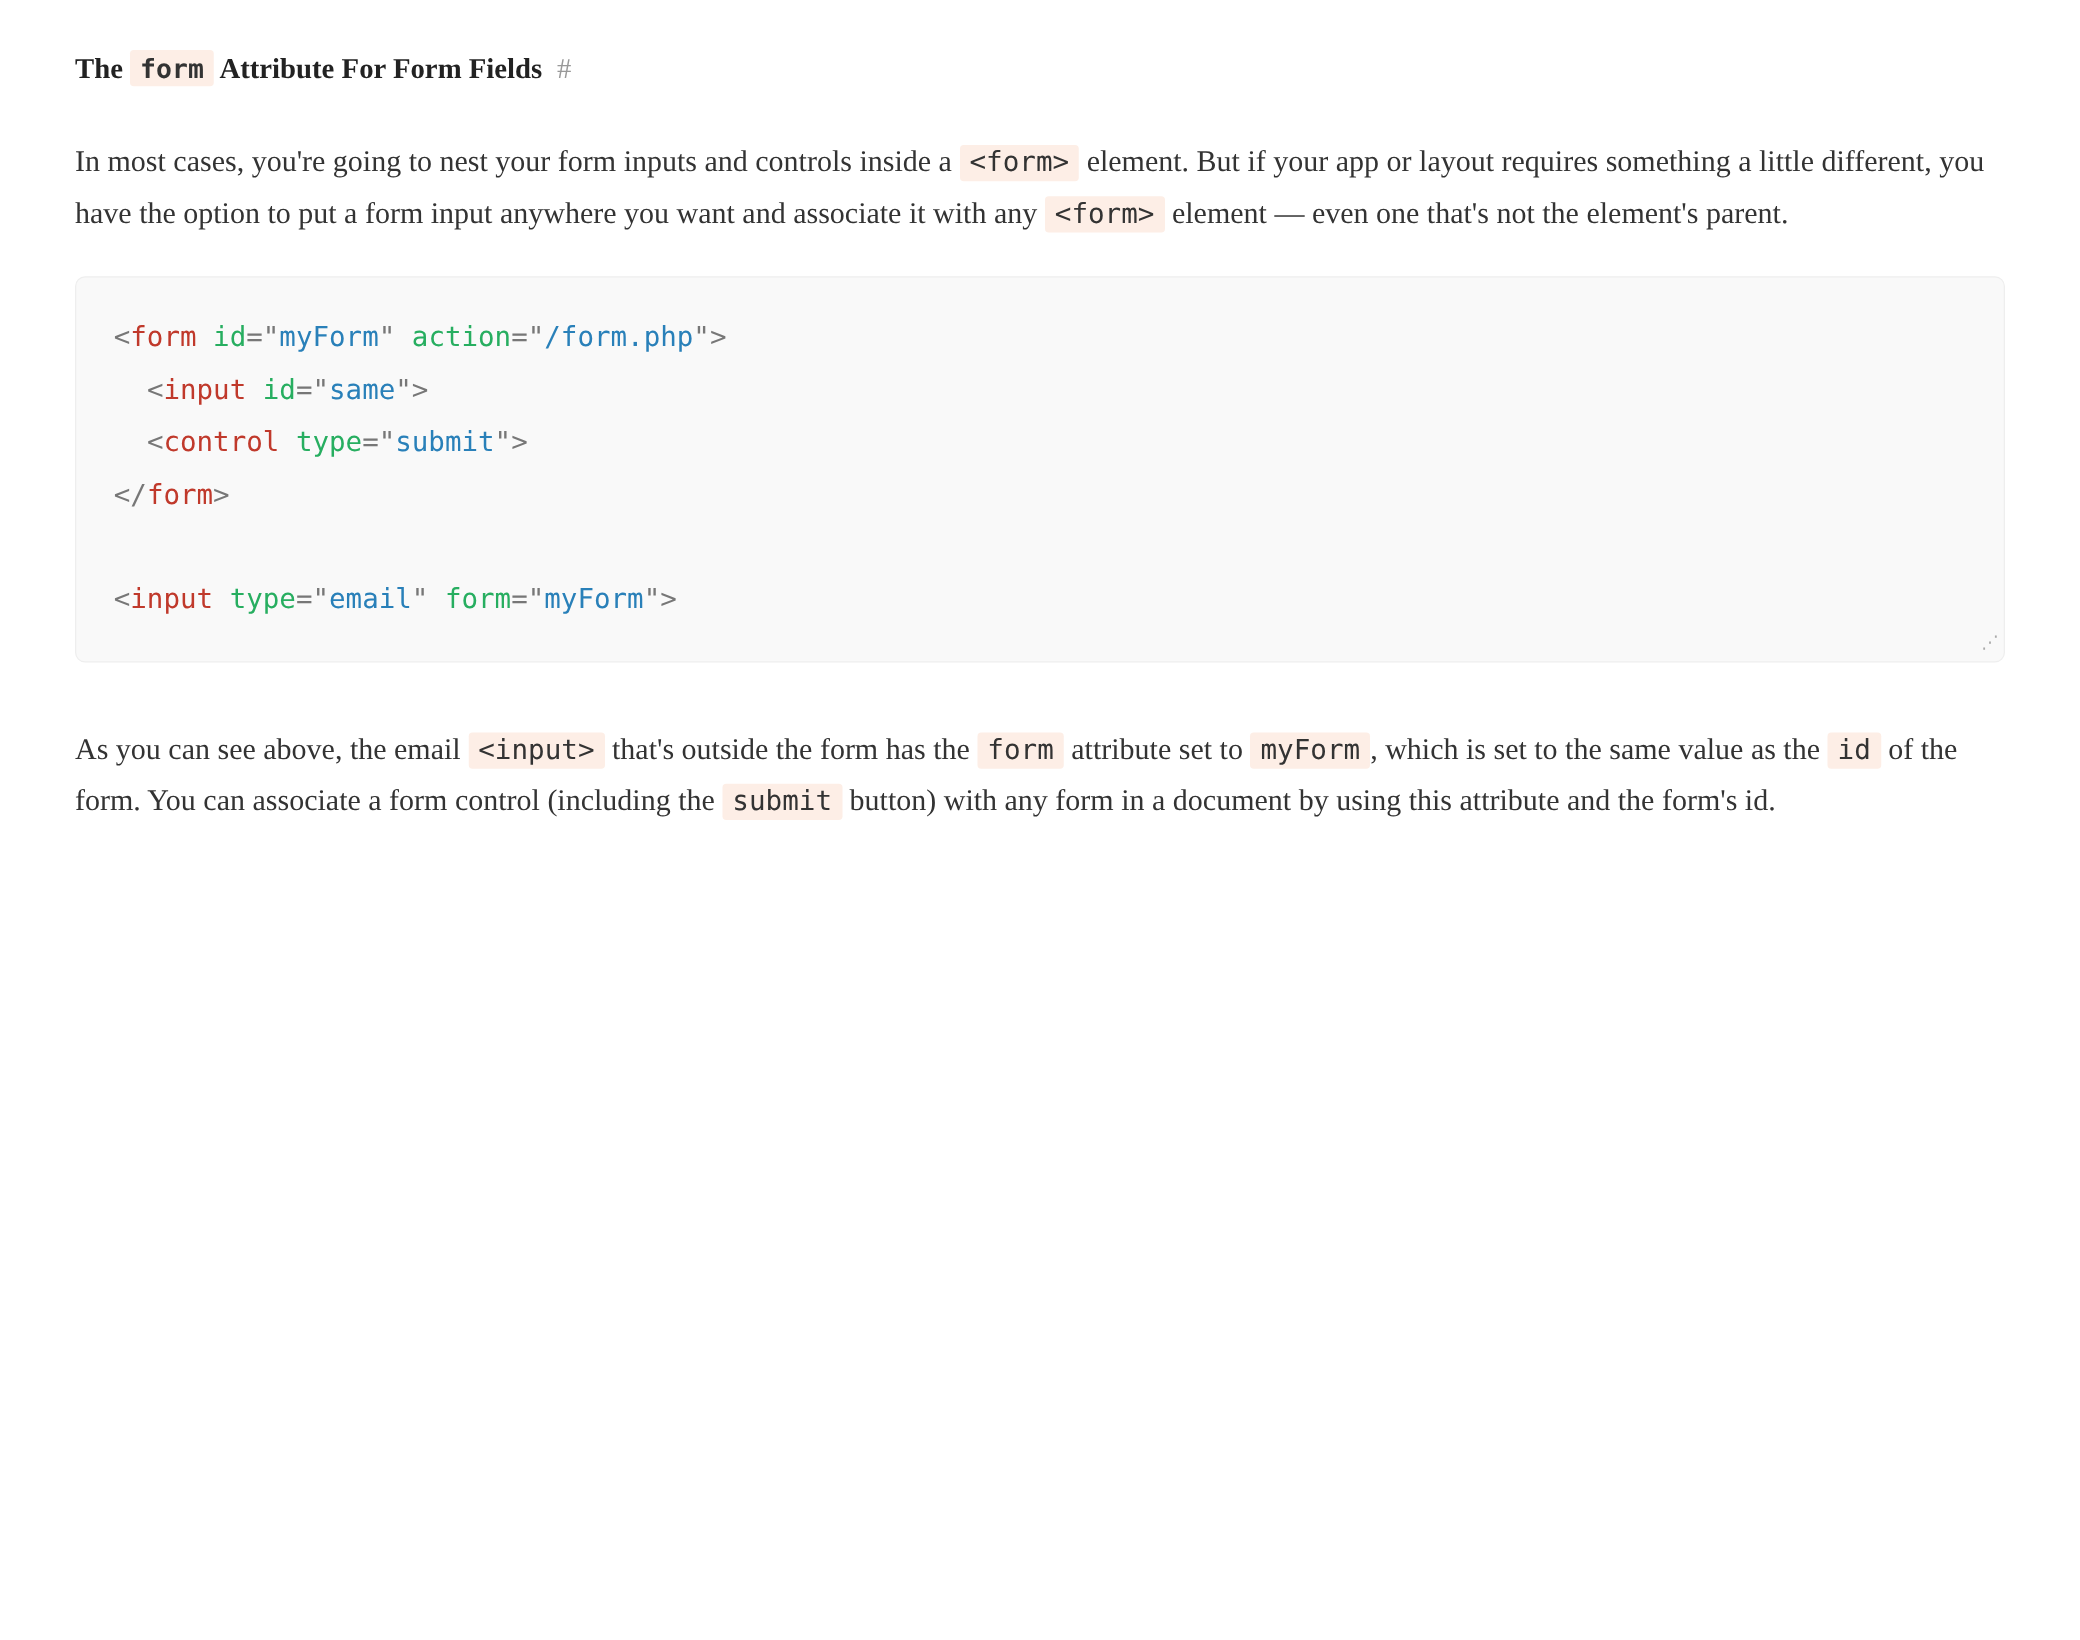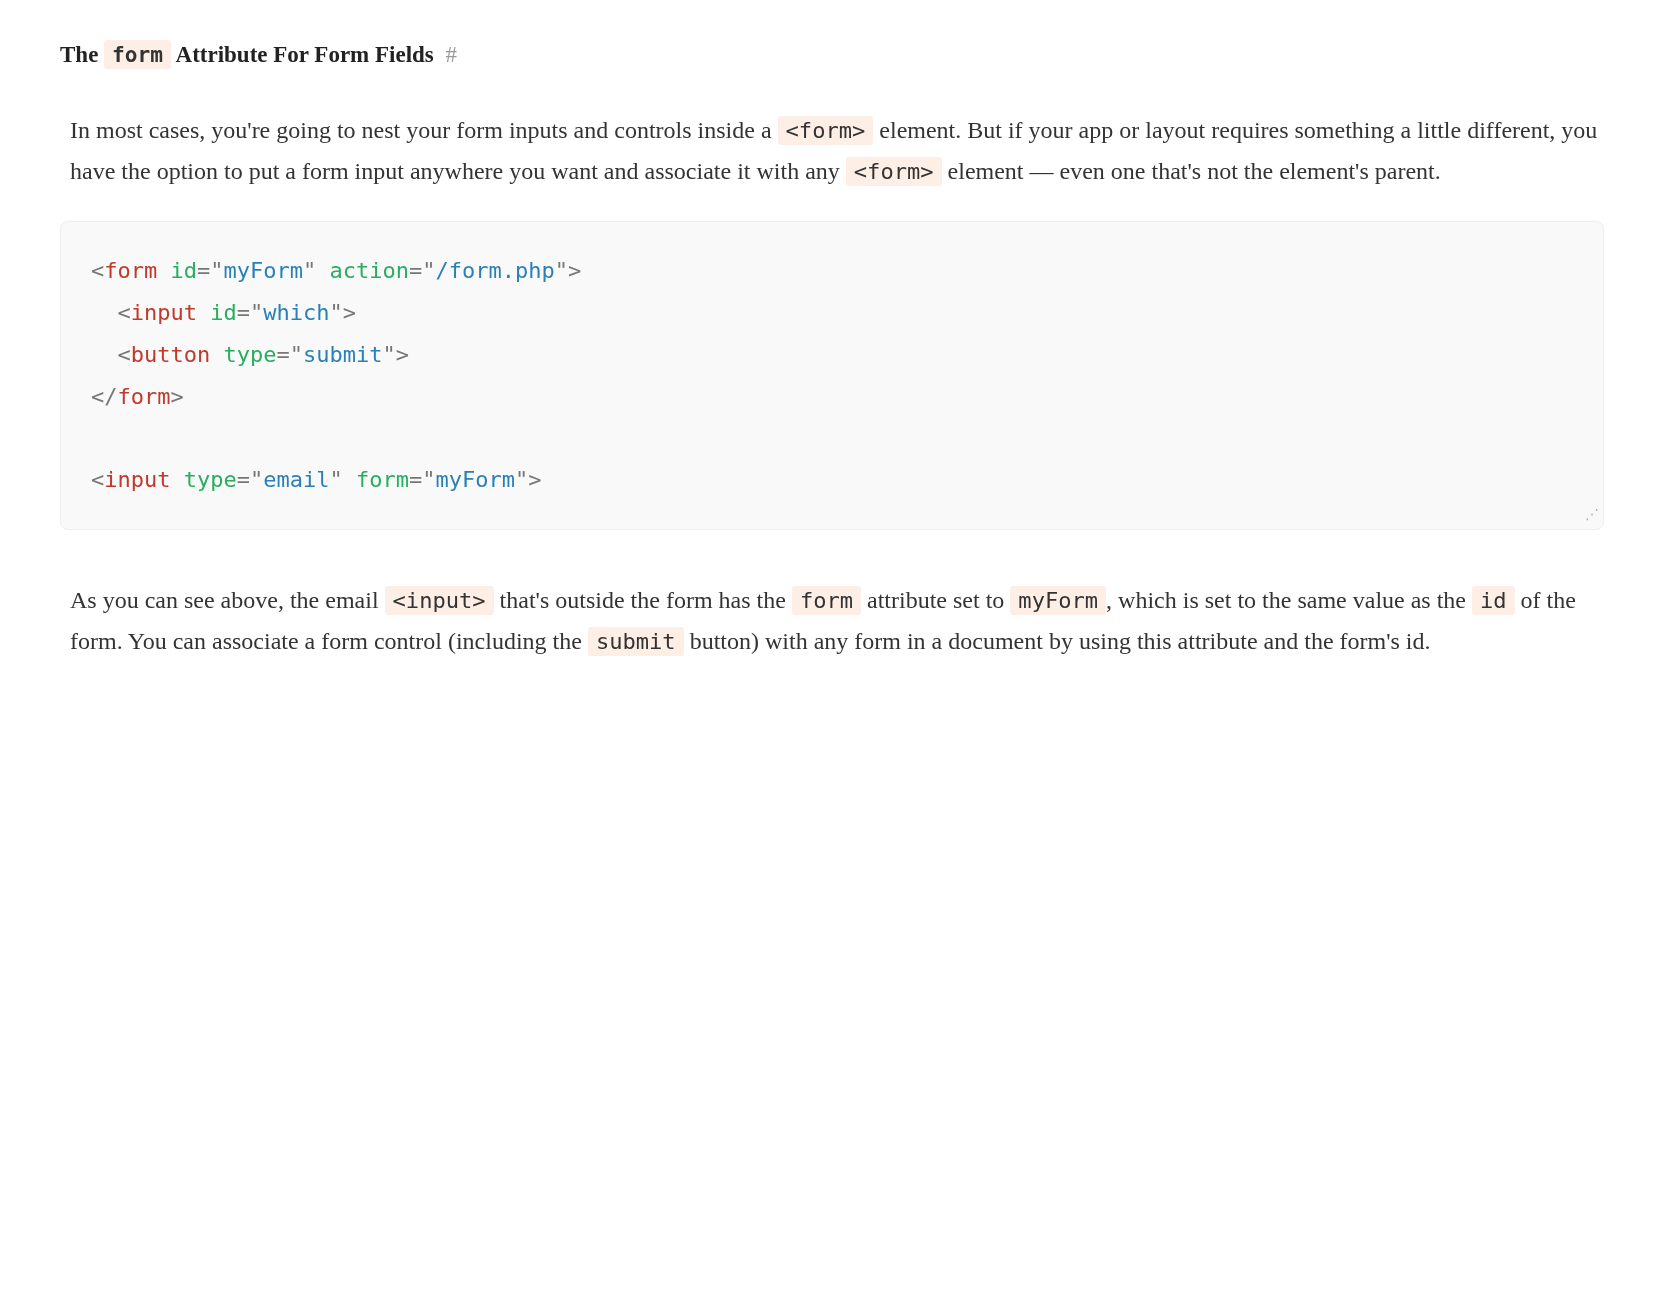--- a/index.html
+++ b/index.html
@@ -26,21 +26,21 @@
   }
   code.inline {
     font-family: 'Menlo', 'Monaco', 'Consolas', monospace;
     background: #fdeee6;
     color: #333;
     padding: 2px 8px;
     border-radius: 3px;
     font-size: 0.92em;
   }
   p {
-    margin: 0 0 30px 10px;
+    margin: 0 0 30px 0;
     color: #333;
   }
   pre.codeblock {
     background: #f9f9f9;
     border: 1px solid #eee;
     border-radius: 8px;
     padding: 28px 30px;
     font-family: 'Menlo', 'Monaco', 'Consolas', monospace;
     font-size: 22px;
     line-height: 1.9;
@@ -67,21 +67,21 @@
 
 <h2>
   <span>The </span><code class="inline">form</code><span> Attribute For Form Fields </span><a class="hash">#</a>
 </h2>
 
 <p>
   <span>In most cases, you're going to nest your form inputs and controls inside a </span><code class="inline">&lt;form&gt;</code><span> element. But if your app or layout requires something a little different, you have the option to put a form input anywhere you want and associate it with any </span><code class="inline">&lt;form&gt;</code><span> element — even one that's not the element's parent.</span>
 </p>
 
 <pre class="codeblock"><span><span class="tok-punct">&lt;</span><span class="tok-tag">form</span><span> </span><span class="tok-attr">id</span><span class="tok-punct">=</span><span class="tok-punct">"</span><span class="tok-val">myForm</span><span class="tok-punct">"</span><span> </span><span class="tok-attr">action</span><span class="tok-punct">=</span><span class="tok-punct">"</span><span class="tok-val">/form.php</span><span class="tok-punct">"</span><span class="tok-punct">&gt;</span></span>
-<span><span>  </span><span class="tok-punct">&lt;</span><span class="tok-tag">input</span><span> </span><span class="tok-attr">id</span><span class="tok-punct">=</span><span class="tok-punct">"</span><span class="tok-val">which</span><span class="tok-punct">"</span><span class="tok-punct">&gt;</span></span>
-<span><span>  </span><span class="tok-punct">&lt;</span><span class="tok-tag">button</span><span> </span><span class="tok-attr">type</span><span class="tok-punct">=</span><span class="tok-punct">"</span><span class="tok-val">submit</span><span class="tok-punct">"</span><span class="tok-punct">&gt;</span></span>
+<span><span>  </span><span class="tok-punct">&lt;</span><span class="tok-tag">input</span><span> </span><span class="tok-attr">id</span><span class="tok-punct">=</span><span class="tok-punct">"</span><span class="tok-val">same</span><span class="tok-punct">"</span><span class="tok-punct">&gt;</span></span>
+<span><span>  </span><span class="tok-punct">&lt;</span><span class="tok-tag">control</span><span> </span><span class="tok-attr">type</span><span class="tok-punct">=</span><span class="tok-punct">"</span><span class="tok-val">submit</span><span class="tok-punct">"</span><span class="tok-punct">&gt;</span></span>
 <span><span class="tok-punct">&lt;/</span><span class="tok-tag">form</span><span class="tok-punct">&gt;</span></span>
 <span></span>
 <span><span class="tok-punct">&lt;</span><span class="tok-tag">input</span><span> </span><span class="tok-attr">type</span><span class="tok-punct">=</span><span class="tok-punct">"</span><span class="tok-val">email</span><span class="tok-punct">"</span><span> </span><span class="tok-attr">form</span><span class="tok-punct">=</span><span class="tok-punct">"</span><span class="tok-val">myForm</span><span class="tok-punct">"</span><span class="tok-punct">&gt;</span></span><span class="resize-handle">⋰</span></pre>
 
 <p>
   <span>As you can see above, the email </span><code class="inline">&lt;input&gt;</code><span> that's outside the form has the </span><code class="inline">form</code><span> attribute set to </span><code class="inline">myForm</code><span>, which is set to the same value as the </span><code class="inline">id</code><span> of the form. You can associate a form control (including the </span><code class="inline">submit</code><span> button) with any form in a document by using this attribute and the form's id.</span>
 </p>
 
 </body></html>

